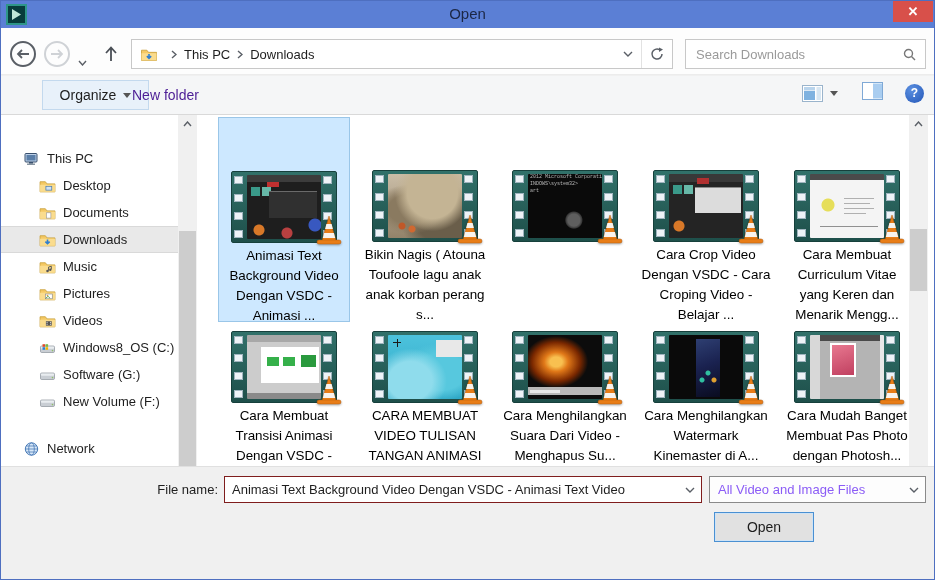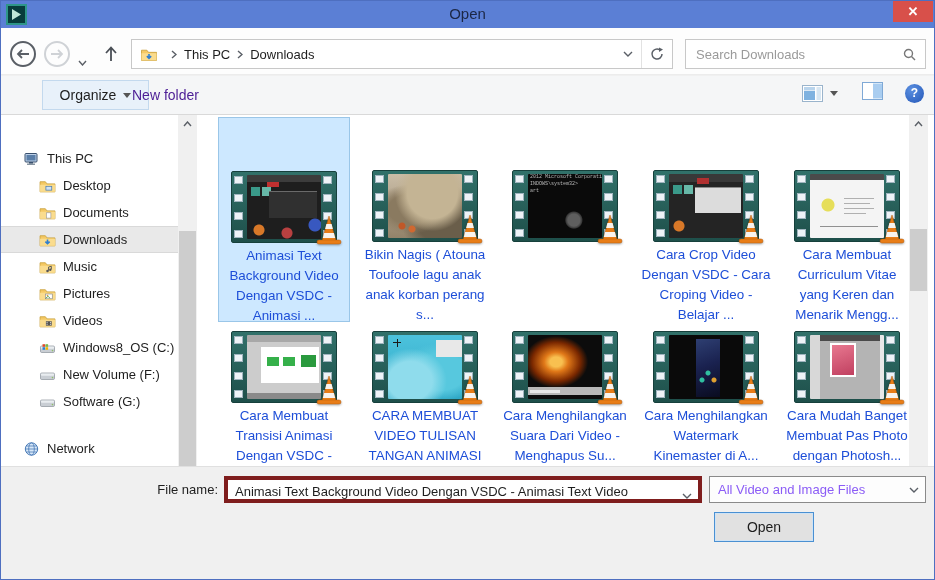--- a/index.html
+++ b/index.html
@@ -65,21 +65,21 @@
   
   .files { position:absolute; left:198px; top:0; width:707px; height:100%; }
   .file-item { position:absolute; width:132px; text-align:center; cursor:pointer; }
   .file-item.selected { background:#cde8ff; border:1px solid #9ac6e8; }
   .thumbwrap { position:relative; width:106px; margin:0 auto; }
   .film { position:relative; display:flex; gap:2px; width:106px; height:72px; background:linear-gradient(#31716a,#1e4f4a); border:1px solid #16403c; border-radius:2px; padding:3px 2px; }
   .holes { display:flex; flex-direction:column; justify-content:space-between; width:11px; flex:none; padding:1px 0; }
   .hole { width:9px; height:8px; background:#eef3f7; border-radius:1px; box-shadow:inset 0 0 0 1px #9fb4bf; }
   .art { flex:1; border-radius:1px; position:relative; overflow:hidden; }
   .cone { position:absolute; right:-6px; bottom:-3px; width:26px; height:30px; filter:drop-shadow(0 1px 1px rgba(0,0,0,.35)); }
-  .fname { margin-top:3px; font-size:13.4px; line-height:20px; color:#1d4ed8; padding:0 1px; }
+  .fname { margin-top:3px; font-size:13.4px; line-height:20px; color:#000000; padding:0 1px; }
 
   
   .art1 { background:
     radial-gradient(circle at 12px 55px, #d87828 0 5px, rgba(0,0,0,0) 6px),
     radial-gradient(circle at 40px 58px, #b84040 0 5px, rgba(0,0,0,0) 6px),
     radial-gradient(circle at 68px 50px, #3858c0 0 6px, rgba(0,0,0,0) 7px),
     linear-gradient(#6a6a6a,#6a6a6a) 22px 16px/48px 1px no-repeat,
     linear-gradient(#303030,#303030) 22px 17px/48px 26px no-repeat,
     linear-gradient(#c03030,#c03030) 20px 7px/12px 5px no-repeat,
     linear-gradient(#3a9a8a,#3a9a8a) 4px 12px/9px 9px no-repeat,
@@ -144,21 +144,21 @@
     linear-gradient(#e8e8e8,#e8e8e8) 70px 0/8px 100% no-repeat,
     linear-gradient(160deg,#e87890,#c04060) 22px 10px/22px 30px no-repeat,
     linear-gradient(#ffffff,#ffffff) 20px 8px/26px 34px no-repeat,
     linear-gradient(#d8d8d8,#d8d8d8) 0 0/10px 100% no-repeat,
     linear-gradient(#4a4a4a,#4a4a4a) 0 0/100% 6px no-repeat,
     #b4b4b4; }
 
   
   .footer { position:absolute; left:0; top:465px; width:100%; height:88px; background:#f0f0f0; border-top:1px solid #e0e0e0; }
   .fn-label { position:absolute; left:120px; top:15px; width:97px; text-align:right; font-size:13px; color:#1e1e1e; }
-  .fn-combo { position:absolute; left:223px; top:9px; width:478px; height:27px; background:#fff; border:4px solid #7f1d1d; display:flex; align-items:flex-end; }
+  .fn-combo { position:absolute; left:223px; top:9px; width:478px; height:27px; background:#fff; border:1px solid #7f1d1d; display:flex; align-items:center; }
   .fn-combo input { flex:1; border:none; outline:none; font-size:13px; color:#1e1e1e; padding-left:7px; font-family:"Liberation Sans",sans-serif; background:transparent; }
   .combo-arrow { width:22px; display:flex; align-items:center; justify-content:center; }
   .type-combo { position:absolute; left:708px; top:9px; width:217px; height:27px; background:#fdfdfd; border:1px solid #8a8a8a; display:flex; align-items:center; font-size:13px; color:#8b5cf6; cursor:pointer; }
   .type-combo .tval { flex:1; padding-left:8px; }
   .btn { position:absolute; top:45px; width:100px; height:30px; background:#e1e1e1; font-size:14px; color:#1e1e1e; display:flex; align-items:center; justify-content:center; cursor:pointer; }
   .btn-open { left:713px; border:1px solid #4a90d2; box-shadow:inset 0 0 0 1px #cfe3f5; }
   .btn-cancel { left:825px; border:1px solid #ababab; }
 
   .chev { stroke:#5a5f66; stroke-width:1.4; fill:none; }
 </style>
@@ -342,29 +342,29 @@
             <rect x="6" y="7.2" width="2.6" height="2.6" fill="#f0b400"></rect>
         </svg>
         <span>Windows8_OS (C:)</span>
       </div>
       <div class="side-item lvl1">
         <svg class="ic" viewBox="0 0 16 16">
           <rect x="1" y="6" width="14" height="6.5" rx="1.2" fill="#c9ced4" stroke="#8a9099" stroke-width="0.7"></rect>
           <rect x="1.4" y="6.4" width="13.2" height="2.4" rx="1" fill="#e9edf0"></rect>
           <circle cx="13" cy="10.6" r="0.8" fill="#8fbf6a"></circle>
         </svg>
-        <span>New Volume (F:)</span>
+        <span>Software (G:)</span>
       </div>
       <div class="side-item lvl1">
         <svg class="ic" viewBox="0 0 16 16">
           <rect x="1" y="6" width="14" height="6.5" rx="1.2" fill="#c9ced4" stroke="#8a9099" stroke-width="0.7"></rect>
           <rect x="1.4" y="6.4" width="13.2" height="2.4" rx="1" fill="#e9edf0"></rect>
           <circle cx="13" cy="10.6" r="0.8" fill="#8fbf6a"></circle>
         </svg>
-        <span>Software (G:)</span>
+        <span>New Volume (F:)</span>
       </div>
       <div class="side-spacer"></div>
       <div class="side-item lvl0">
         <svg class="ic" viewBox="0 0 16 16">
           <circle cx="8" cy="8" r="6.2" fill="#d8e8f8" stroke="#3a6fb0" stroke-width="0.9"></circle>
           <ellipse cx="8" cy="8" rx="2.8" ry="6.2" fill="none" stroke="#3a6fb0" stroke-width="0.7"></ellipse>
           <path d="M1.8 8 H14.2 M2.6 5 H13.4 M2.6 11 H13.4" stroke="#3a6fb0" stroke-width="0.7" fill="none"></path>
         </svg>
         <span>Network</span>
       </div>

